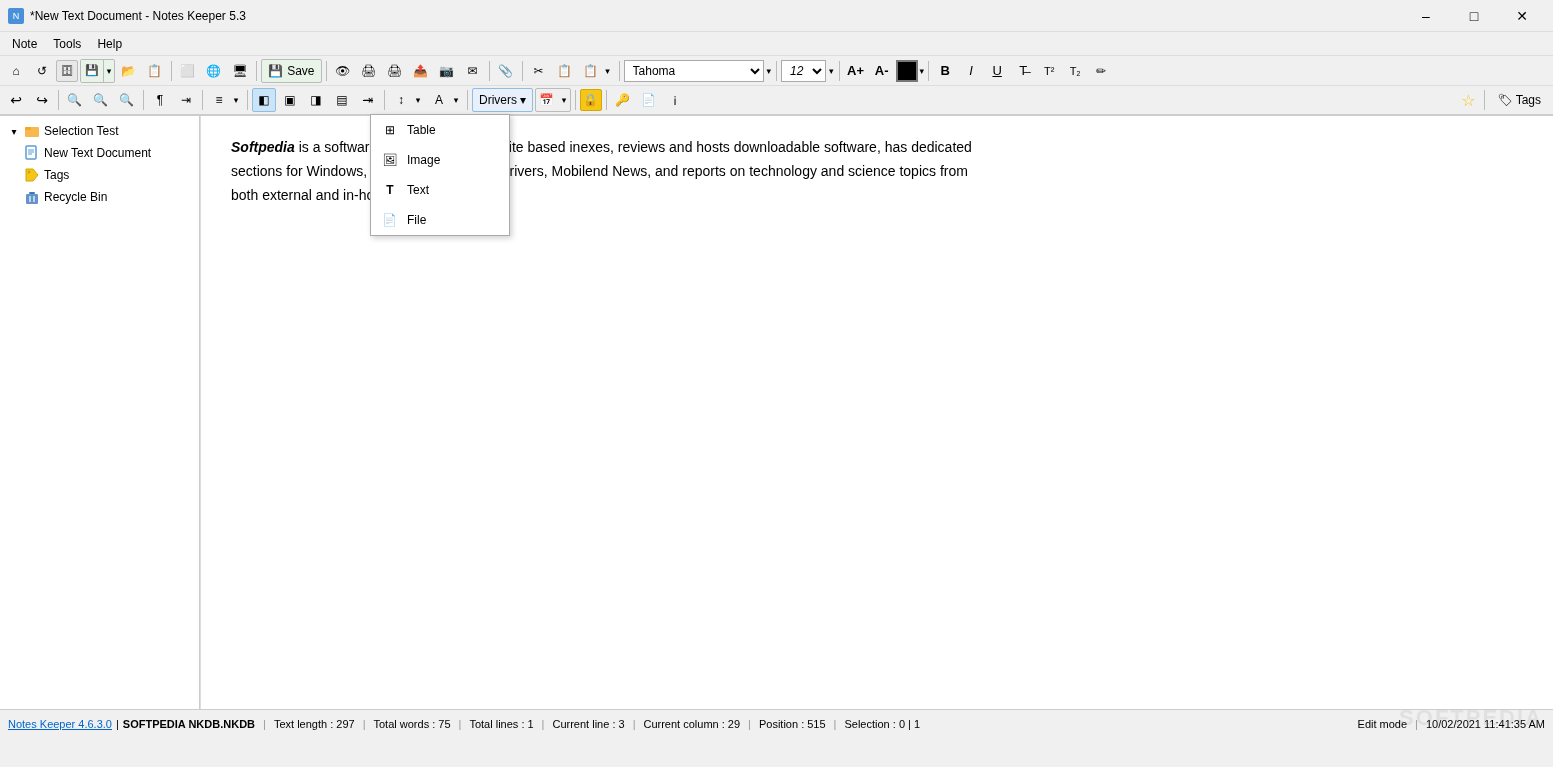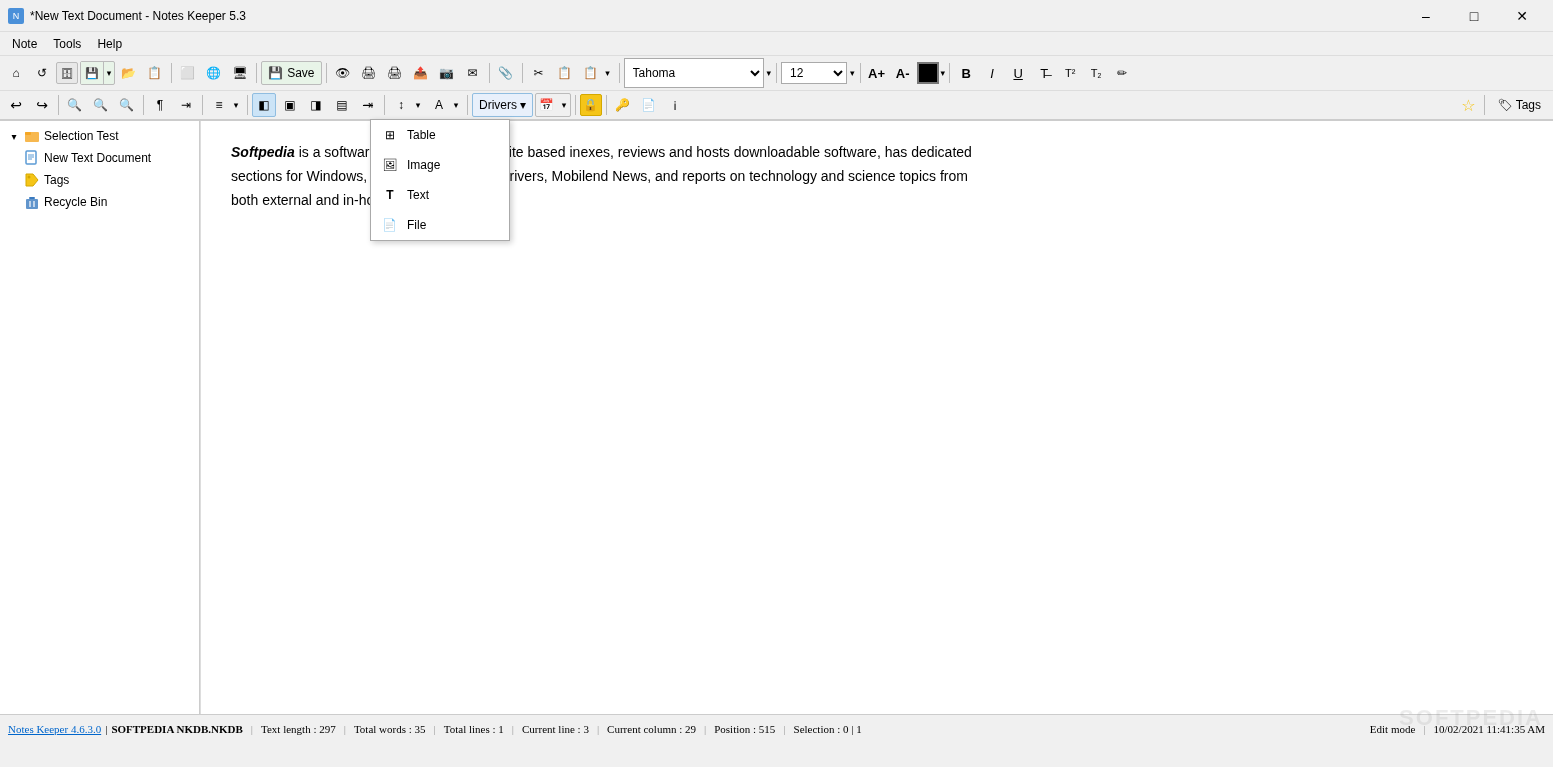--- a/index.html
+++ b/index.html
@@ -31,26 +31,26 @@
     .toolbar-btn {
       width: 24px; height: 24px; display: flex; align-items: center; justify-content: center;
       cursor: pointer; border: 1px solid transparent; border-radius: 2px; font-size: 12px;
       background: transparent;
     }
     .toolbar-sep { width: 1px; height: 20px; background: #bbb; margin: 0 2px; }
     .toolbar-btn.active { background: #cce4f7; border-color: #90bde0; }
 
     
     .font-select {
-      height: 30px; border: 1px solid #aaa; padding: 0 4px; font-size: 12px;
+      height: 22px; border: 1px solid #aaa; padding: 0 4px; font-size: 12px;
       background: white; width: 140px;
     }
     .size-select {
       height: 22px; border: 1px solid #aaa; padding: 0 4px; font-size: 12px;
-      background: white; width: 66px;
+      background: white; width: 45px; font-style: italic;
     }
     .color-box {
       width: 22px; height: 22px; background: #000; border: 2px solid #777;
       cursor: pointer;
     }
 
     
     .toolbar3 {
       display: flex; align-items: center; padding: 2px 4px; gap: 2px;
       background: #f0f0f0; border-bottom: 2px solid #ccc; min-height: 30px;
@@ -95,21 +95,21 @@
     
     .editor-area {
       flex: 1; background: #fff; padding: 20px 30px; overflow: auto;
       font-size: 14px; line-height: 1.6; border-left: 1px solid #ddd;
     }
     .editor-content { max-width: 1100px; }
 
     
     .statusbar {
       display: flex; align-items: center; height: 28px; background: #f0f0f0;
-      border-top: 1px solid #ccc; padding: 0 8px; font-size: 11px; gap: 4px; font-family: Liberation Serif, serif;
+      border-top: 1px solid #ccc; padding: 0 8px; font-size: 11px; gap: 4px;
     }
     .status-link { color: #0066cc; text-decoration: underline; cursor: pointer; }
     .status-sep { color: #999; margin: 0 4px; }
 
     
     .watermark {
       position: absolute; bottom: 36px; right: 10px; opacity: 0.15;
       font-size: 22px; font-weight: bold; color: #888; pointer-events: none;
       letter-spacing: 2px;
     }
@@ -399,21 +399,21 @@
   </div>
 </div>
 
 <div class="statusbar">
   <a class="status-link">Notes Keeper 4.6.3.0</a>
   <span>|</span>
   <strong>SOFTPEDIA NKDB.NKDB</strong>
   <span class="status-sep">|</span>
   <span>Text length : 297</span>
   <span class="status-sep">|</span>
-  <span>Total words : 35</span>
+  <span>Total words : 75</span>
   <span class="status-sep">|</span>
   <span>Total lines : 1</span>
   <span class="status-sep">|</span>
   <span>Current line : 3</span>
   <span class="status-sep">|</span>
   <span>Current column : 29</span>
   <span class="status-sep">|</span>
   <span>Position : 515</span>
   <span class="status-sep">|</span>
   <span>Selection : 0 | 1</span>

